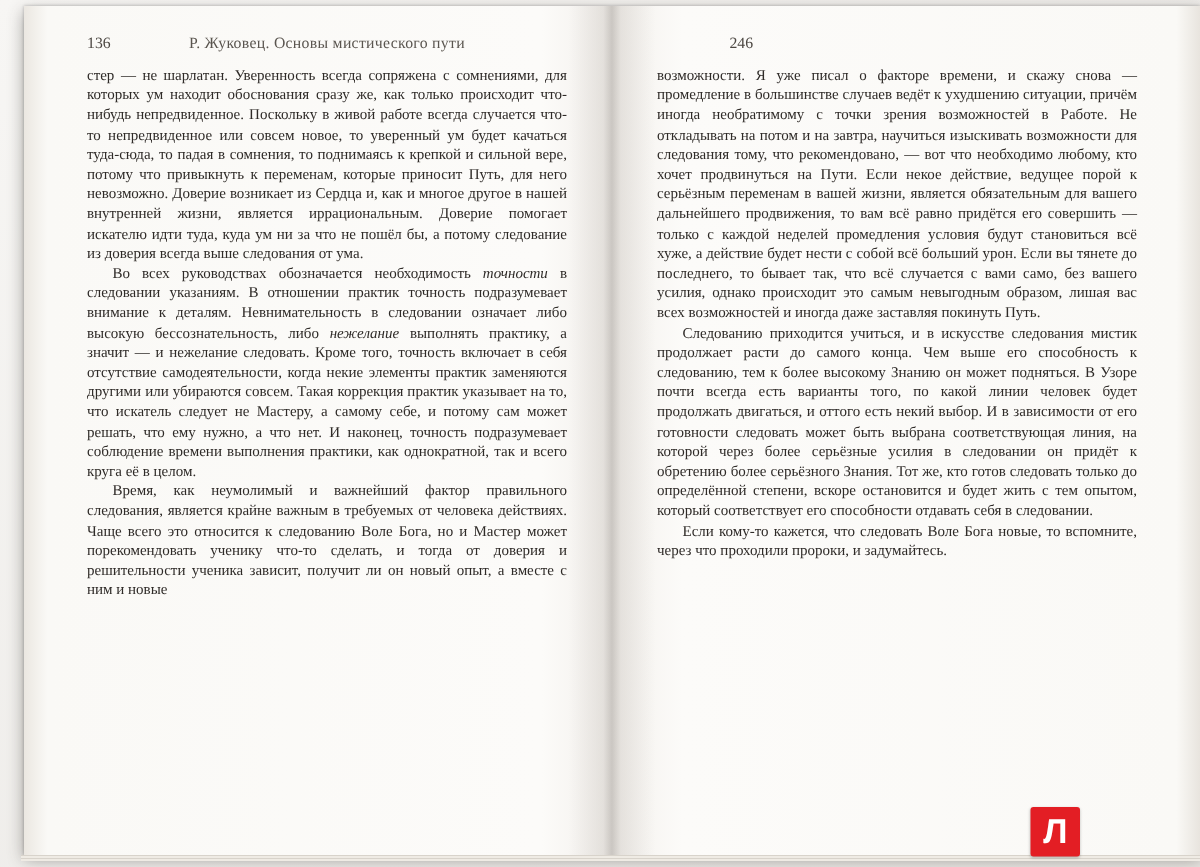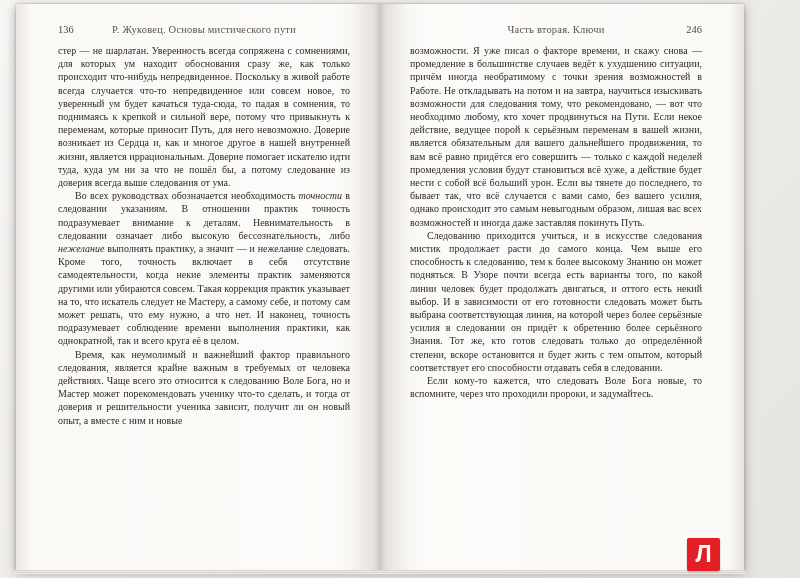--- a/index.html
+++ b/index.html
@@ -9,21 +9,21 @@
     overflow: hidden;
     background: #ecebe8;
     font-family: "Liberation Serif", "DejaVu Serif", serif;
   }
   .photo-bg {
     position: absolute; inset: 0;
     background: linear-gradient(135deg, #f7f6f4 0%, #eceae7 60%, #e6e4e0 100%);
   }
   .book {
     position: absolute; left: 16px; top: 4px;
-    width: 728px; height: 566px;
+    width: 784px; height: 566px;
     background: #701a75;
     box-shadow: 0 3px 10px rgba(60,55,50,0.45), 0 0 2px rgba(0,0,0,0.25);
     display: flex;
   }
   .book::after {
     content: ""; position: absolute; left: -2px; right: -2px; bottom: -4px; height: 4px;
     background: repeating-linear-gradient(to bottom, #d8d3cb 0 1px, #efebe4 1px 2px);
   }
   .page { width: 50%; height: 100%; position: relative; padding-top: 20px; }
   .page-left {
@@ -89,21 +89,20 @@
     <div class="page-text">
       <p class="continuation">стер — не шарлатан. Уверенность всегда сопряжена с сомнениями, для которых ум находит обоснования сразу же, как только происходит что-нибудь непредвиденное. Поскольку в живой работе всегда случается что-то непредвиденное или совсем новое, то уверенный ум будет качаться туда-сюда, то падая в сомнения, то поднимаясь к крепкой и сильной вере, потому что привыкнуть к переменам, которые приносит Путь, для него невозможно. Доверие возникает из Сердца и, как и многое другое в нашей внутренней жизни, является иррациональным. Доверие помогает искателю идти туда, куда ум ни за что не пошёл бы, а потому следование из доверия всегда выше следования от ума.</p>
       <p>Во всех руководствах обозначается необходимость <em>точности</em> в следовании указаниям. В отношении практик точность подразумевает внимание к деталям. Невнимательность в следовании означает либо высокую бессознательность, либо <em>нежелание</em> выполнять практику, а значит — и нежелание следовать. Кроме того, точность включает в себя отсутствие самодеятельности, когда некие элементы практик заменяются другими или убираются совсем. Такая коррекция практик указывает на то, что искатель следует не Мастеру, а самому себе, и потому сам может решать, что ему нужно, а что нет. И наконец, точность подразумевает соблюдение времени выполнения практики, как однократной, так и всего круга её в целом.</p>
       <p>Время, как неумолимый и важнейший фактор правильного следования, является крайне важным в требуемых от человека действиях. Чаще всего это относится к следованию Воле Бога, но и Мастер может порекомендовать ученику что-то сделать, и тогда от доверия и решительности ученика зависит, получит ли он новый опыт, а вместе с ним и новые</p>
     </div>
   </div>
 
   <div class="page page-right">
     <div class="page-header">
       <span class="page-number"></span>
-      <span class="running-title">Часть вторая. Ключи</span>
       <span class="page-number pn-right">246</span>
     </div>
     <div class="page-text">
       <p class="continuation">возможности. Я уже писал о факторе времени, и скажу снова — промедление в большинстве случаев ведёт к ухудшению ситуации, причём иногда необратимому с точки зрения возможностей в Работе. Не откладывать на потом и на завтра, научиться изыскивать возможности для следования тому, что рекомендовано, — вот что необходимо любому, кто хочет продвинуться на Пути. Если некое действие, ведущее порой к серьёзным переменам в вашей жизни, является обязательным для вашего дальнейшего продвижения, то вам всё равно придётся его совершить — только с каждой неделей промедления условия будут становиться всё хуже, а действие будет нести с собой всё больший урон. Если вы тянете до последнего, то бывает так, что всё случается с вами само, без вашего усилия, однако происходит это самым невыгодным образом, лишая вас всех возможностей и иногда даже заставляя покинуть Путь.</p>
       <p>Следованию приходится учиться, и в искусстве следования мистик продолжает расти до самого конца. Чем выше его способность к следованию, тем к более высокому Знанию он может подняться. В Узоре почти всегда есть варианты того, по какой линии человек будет продолжать двигаться, и оттого есть некий выбор. И в зависимости от его готовности следовать может быть выбрана соответствующая линия, на которой через более серьёзные усилия в следовании он придёт к обретению более серьёзного Знания. Тот же, кто готов следовать только до определённой степени, вскоре остановится и будет жить с тем опытом, который соответствует его способности отдавать себя в следовании.</p>
       <p>Если кому-то кажется, что следовать Воле Бога новые, то вспомните, через что проходили пророки, и задумайтесь.</p>
     </div>
   </div>
 
   <div class="gutter"></div>

